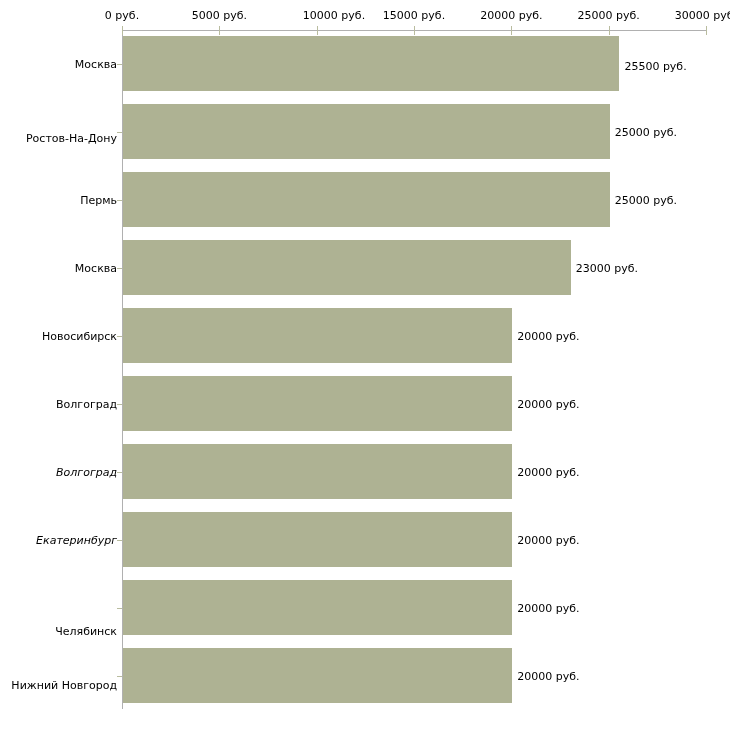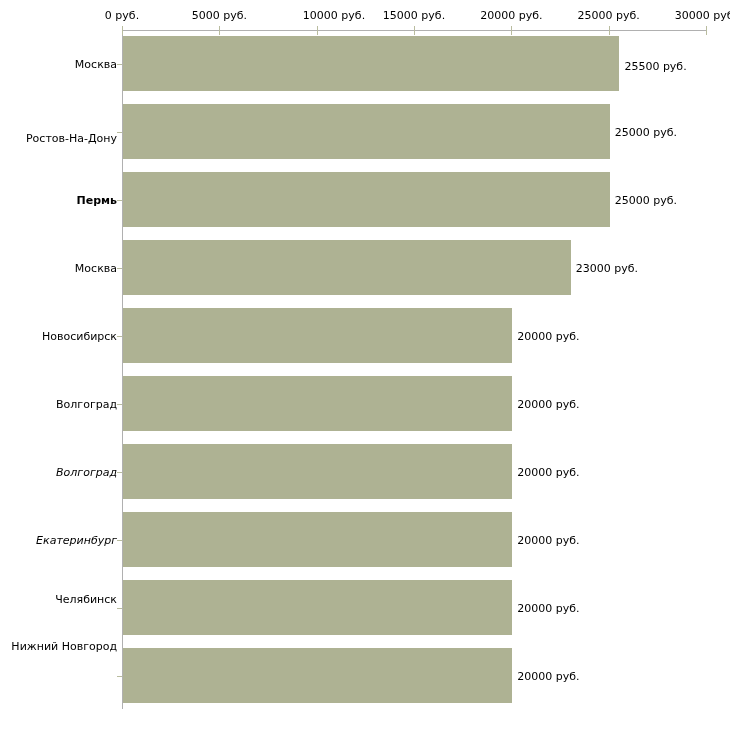--- a/index.html
+++ b/index.html
@@ -141,28 +141,28 @@
         <div class="ytick" style="top: 336px;"></div>
         <div class="ytick" style="top: 404px;"></div>
         <div class="ytick" style="top: 472px;"></div>
         <div class="ytick" style="top: 540px;"></div>
         <div class="ytick" style="top: 608px;"></div>
         <div class="ytick" style="top: 676px;"></div>
       </div>
     <div id="catlabels-layer">
         <div class="cat-label" style="top: 63.5px;">Москва</div>
         <div class="cat-label" style="top: 138px;">Ростов-На-Дону</div>
-        <div class="cat-label" style="top: 199.5px; font-weight: bold;">Пермь</div>
+        <div class="cat-label" style="top: 199.5px;">Пермь</div>
         <div class="cat-label" style="top: 267.5px;">Москва</div>
         <div class="cat-label" style="top: 335.5px;">Новосибирск</div>
         <div class="cat-label" style="top: 403.5px;">Волгоград</div>
         <div class="cat-label" style="top: 471.5px; font-style: italic;">Волгоград</div>
         <div class="cat-label" style="top: 539.5px; font-style: italic;">Екатеринбург</div>
-        <div class="cat-label" style="top: 599px;">Челябинск</div>
-        <div class="cat-label" style="top: 646px;">Нижний Новгород</div>
+        <div class="cat-label" style="top: 631px;">Челябинск</div>
+        <div class="cat-label" style="top: 685px;">Нижний Новгород</div>
       </div>
     <div id="bars-layer">
         <div class="bar" title="Москва — 25500 руб." style="top: 36px; height: 55px; width: 496.4px; background: rgb(174, 178, 147);"></div>
         <div class="bar" title="Ростов-На-Дону — 25000 руб." style="top: 104px; height: 55px; width: 486.667px; background: rgb(174, 178, 147);"></div>
         <div class="bar" title="Пермь — 25000 руб." style="top: 172px; height: 55px; width: 486.667px; background: rgb(174, 178, 147);"></div>
         <div class="bar" title="Самара — 23000 руб." style="top: 240px; height: 55px; width: 447.733px; background: rgb(174, 178, 147);"></div>
         <div class="bar" title="Новосибирск — 20000 руб." style="top: 308px; height: 55px; width: 389.333px; background: rgb(174, 178, 147);"></div>
         <div class="bar" title="Красноярск — 20000 руб." style="top: 376px; height: 55px; width: 389.333px; background: rgb(174, 178, 147);"></div>
         <div class="bar" title="Волгоград — 20000 руб." style="top: 444px; height: 55px; width: 389.333px; background: rgb(174, 178, 147);"></div>
         <div class="bar" title="Екатеринбург — 20000 руб." style="top: 512px; height: 55px; width: 389.333px; background: rgb(174, 178, 147);"></div>

